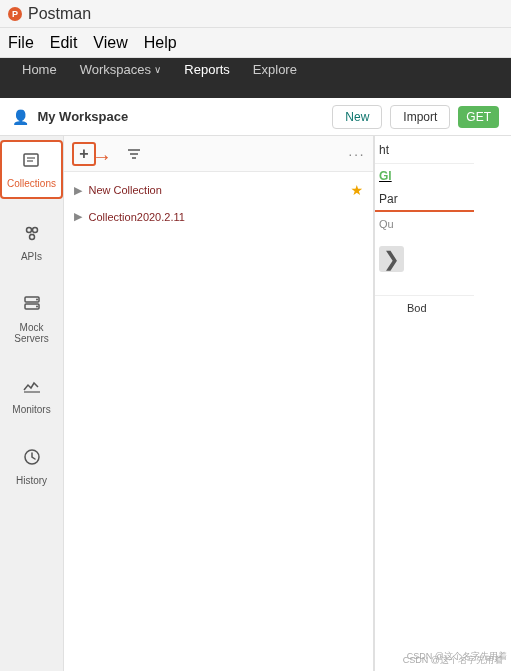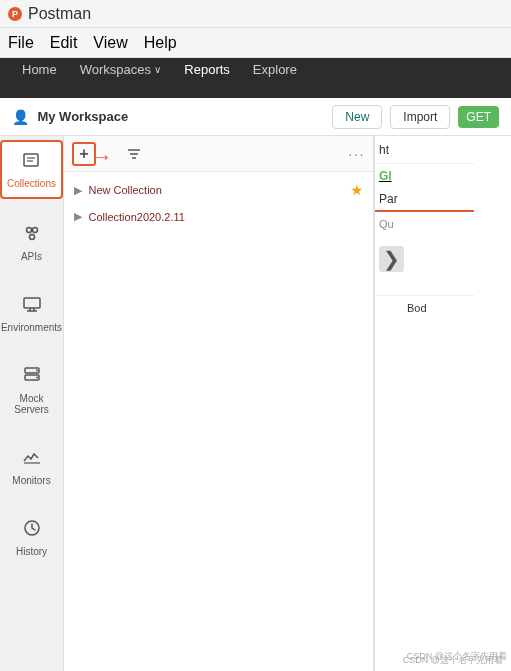--- a/index.html
+++ b/index.html
@@ -186,31 +186,20 @@
           <circle cx="13" cy="7" r="2.5" stroke="#555" stroke-width="1.5" fill="none"></circle>
           <circle cx="10" cy="14" r="2.5" stroke="#555" stroke-width="1.5" fill="none"></circle>
           <line x1="9.5" y1="7" x2="10.5" y2="7" stroke="#555" stroke-width="1"></line>
           <line x1="8" y1="11" x2="10" y2="11.5" stroke="#555" stroke-width="1"></line>
           <line x1="12" y1="11" x2="10.2" y2="11.6" stroke="#555" stroke-width="1"></line>
         </svg>
       </span>
       <span class="sidebar-item-label">APIs</span>
     </div>
 
-    <div class="sidebar-item">
-      <span class="sidebar-item-icon">
-        <svg width="20" height="20" viewBox="0 0 20 20" fill="none">
-          <rect x="2" y="4" width="16" height="10" rx="1" stroke="#555" stroke-width="1.5" fill="none"></rect>
-          <line x1="8" y1="14" x2="8" y2="17" stroke="#555" stroke-width="1.5"></line>
-          <line x1="12" y1="14" x2="12" y2="17" stroke="#555" stroke-width="1.5"></line>
-          <line x1="5" y1="17" x2="15" y2="17" stroke="#555" stroke-width="1.5"></line>
-        </svg>
-      </span>
-      <span class="sidebar-item-label">Environments</span>
-    </div>
 
     <div class="sidebar-item">
       <span class="sidebar-item-icon">
         <svg width="20" height="20" viewBox="0 0 20 20" fill="none">
           <rect x="3" y="3" width="14" height="5" rx="1" stroke="#555" stroke-width="1.5" fill="none"></rect>
           <rect x="3" y="10" width="14" height="5" rx="1" stroke="#555" stroke-width="1.5" fill="none"></rect>
           <circle cx="15" cy="5.5" r="1" fill="#555"></circle>
           <circle cx="15" cy="12.5" r="1" fill="#555"></circle>
         </svg>
       </span>

